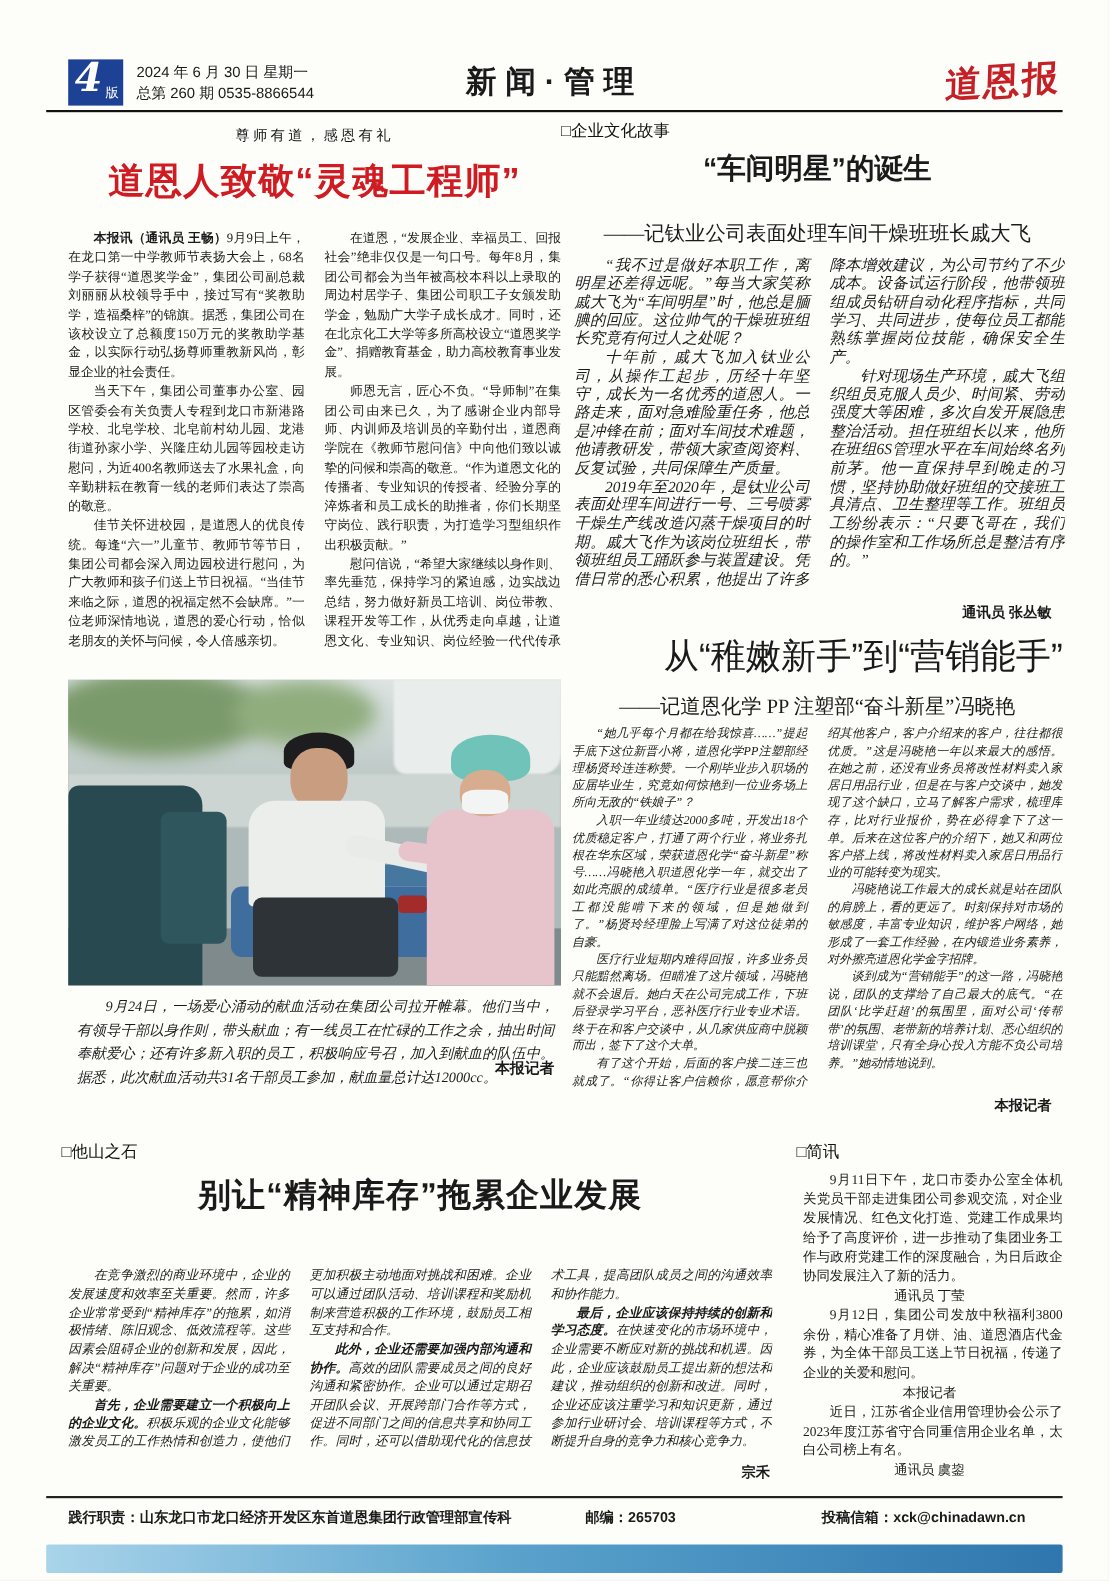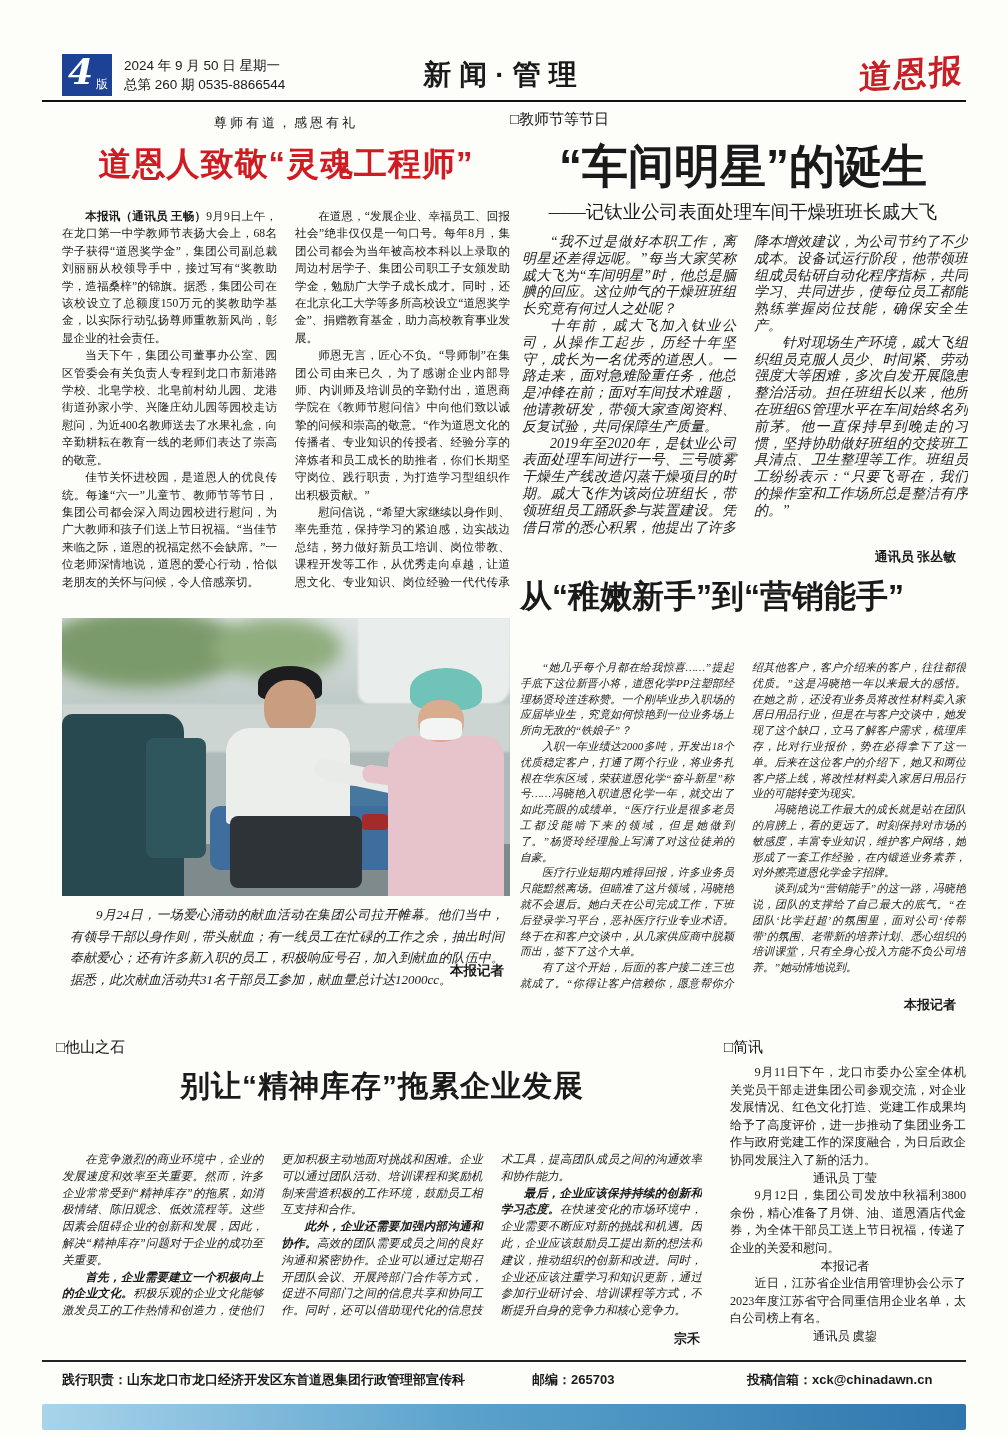--- a/index.html
+++ b/index.html
@@ -49,26 +49,26 @@
   .ph-donor-legs{left:168px;top:198px;width:132px;height:72px;background:#2e3338;border-radius:8px;}
   .ph-nurse-cap{left:348px;top:50px;width:72px;height:42px;background:#6fc3b8;border-radius:50% 50% 30% 30%;}
   .ph-nurse-face{left:356px;top:82px;width:46px;height:42px;background:#d8ac8e;border-radius:45%;}
   .ph-nurse-mask{left:358px;top:100px;width:42px;height:22px;background:#f3f5f4;border-radius:30%;}
   .ph-nurse-body{left:326px;top:118px;width:116px;height:160px;background:#e7c4cc;border-radius:26px 20px 0 0;}
   .ph-nurse-arm{left:300px;top:150px;width:64px;height:18px;background:#e7c4cc;border-radius:9px;transform:rotate(8deg);}
   .ph-bloodbag{left:300px;top:196px;width:26px;height:16px;background:#a32b2a;border-radius:4px;}
   
   .caption{position:absolute;left:70px;top:904px;width:434px;font-size:13px;line-height:21.5px;}
   
-  .star-title{position:absolute;left:520px;top:136px;width:446px;text-align:center;font-size:46px;font-weight:bold;
+  .star-title{position:absolute;left:520px;top:136px;width:446px;text-align:center;font-size:26px;font-weight:bold;
               font-family:"Liberation Sans",sans-serif;}
   .star-sub{position:absolute;left:520px;top:199px;width:446px;text-align:center;font-size:18.5px;}
   .star-body{position:absolute;left:522px;top:234px;width:446px;height:312px;overflow:hidden;
              font-size:14px;line-height:16.8px;}
-  .mkt-title{position:absolute;left:520px;top:575px;width:446px;text-align:left;font-size:32px;font-weight:bold;
+  .mkt-title{position:absolute;left:520px;top:575px;width:446px;text-align:right;font-size:32px;font-weight:normal;
              font-family:"Liberation Sans",sans-serif;}
   .mkt-sub{position:absolute;left:520px;top:629px;width:446px;text-align:center;font-size:18.5px;}
   .mkt-body{position:absolute;left:520px;top:660px;width:446px;height:334px;overflow:hidden;
             font-size:11px;line-height:15.8px;}
   
   .inv-title{position:absolute;left:62px;top:1066px;width:640px;text-align:center;font-size:30px;font-weight:bold;
              font-family:"Liberation Sans",sans-serif;letter-spacing:1px;}
   .inv-body{position:absolute;left:62px;top:1126px;width:640px;height:232px;overflow:hidden;
             font-size:11.6px;line-height:16.8px;}
   .inv-body strong{font-weight:bold;}
@@ -89,21 +89,21 @@
 </head>
 <body>
 
 <div class="page">
 
   <div class="pagenum-box">
     <span class="num">4</span>
     <span class="ban">版</span>
   </div>
   <div class="head-date">
-    <div>2024 年 9 月 50 日 星期一</div>
+    <div>2024 年 6 月 30 日 星期一</div>
     <div>总第 260 期 0535-8866544</div>
   </div>
   <div class="head-center">新闻·管理</div>
   <div class="masthead">道恩报</div>
   <div class="head-rule"></div>
 
   <div class="kicker">尊师有道，感恩有礼</div>
   <div class="title-red">道恩人致敬“灵魂工程师”</div>
   <div class="t-body cols2">
       <p><strong>本报讯（通讯员 王畅）</strong>9月9日上午，在龙口第一中学教师节表扬大会上，68名学子获得“道恩奖学金”，集团公司副总裁刘丽丽从校领导手中，接过写有“奖教助学，造福桑梓”的锦旗。据悉，集团公司在该校设立了总额度150万元的奖教助学基金，以实际行动弘扬尊师重教新风尚，彰显企业的社会责任。</p>
@@ -135,33 +135,34 @@
     <div class="ph-nurse-cap"></div>
     <div class="ph-nurse-face"></div>
     <div class="ph-nurse-mask"></div>
     <div class="ph-bloodbag"></div>
   </div>
   <div class="caption kai">
     <p>9月24日，一场爱心涌动的献血活动在集团公司拉开帷幕。他们当中，有领导干部以身作则，带头献血；有一线员工在忙碌的工作之余，抽出时间奉献爱心；还有许多新入职的员工，积极响应号召，加入到献血的队伍中。据悉，此次献血活动共31名干部员工参加，献血量总计达12000cc。</p>
   </div>
   <div class="byline" style="left:380px;top:962px;width:124px;font-size:13.5px;">本报记者</div>
 
-  <div class="sec-label" style="left:510px;top:110px;">□教师节等节日</div>
+  <div class="sec-label" style="left:510px;top:110px;">□企业文化故事</div>
   <div class="star-title">“车间明星”的诞生</div>
   <div class="star-sub">——记钛业公司表面处理车间干燥班班长戚大飞</div>
   <div class="star-body cols2 kai">
       <p>“我不过是做好本职工作，离明星还差得远呢。”每当大家笑称戚大飞为“车间明星”时，他总是腼腆的回应。这位帅气的干燥班班组长究竟有何过人之处呢？</p>
       <p>十年前，戚大飞加入钛业公司，从操作工起步，历经十年坚守，成长为一名优秀的道恩人。一路走来，面对急难险重任务，他总是冲锋在前；面对车间技术难题，他请教研发，带领大家查阅资料、反复试验，共同保障生产质量。</p>
       <p>2019年至2020年，是钛业公司表面处理车间进行一号、三号喷雾干燥生产线改造闪蒸干燥项目的时期。戚大飞作为该岗位班组长，带领班组员工踊跃参与装置建设。凭借日常的悉心积累，他提出了许多降本增效建议，为公司节约了不少成本。设备试运行阶段，他带领班组成员钻研自动化程序指标，共同学习、共同进步，使每位员工都能熟练掌握岗位技能，确保安全生产。</p>
       <p>针对现场生产环境，戚大飞组织组员克服人员少、时间紧、劳动强度大等困难，多次自发开展隐患整治活动。担任班组长以来，他所在班组6S管理水平在车间始终名列前茅。他一直保持早到晚走的习惯，坚持协助做好班组的交接班工具清点、卫生整理等工作。班组员工纷纷表示：“只要飞哥在，我们的操作室和工作场所总是整洁有序的。”</p>
       <p>班组是一个集体，集体力量能否充分发挥，关键在于班组长的引导和带领。优秀的班组长方能带出卓越的班组，戚大飞便是这样一位优秀的班组长。在他身上，充分彰显了道恩人的敬业精神、专业水准、胜业能力、创业激情。</p>
     </div>
   <div class="byline" style="left:730px;top:548px;width:226px;padding-right:10px;">通讯员 张丛敏</div>
 
   <div class="mkt-title">从“稚嫩新手”到“营销能手”</div>
+  <div class="mkt-sub">——记道恩化学 PP 注塑部“奋斗新星”冯晓艳</div>
   <div class="mkt-body cols2 kai">
       <p>“她几乎每个月都在给我惊喜……”提起手底下这位新晋小将，道恩化学PP注塑部经理杨贤玲连连称赞。一个刚毕业步入职场的应届毕业生，究竟如何惊艳到一位业务场上所向无敌的“铁娘子”？</p>
       <p>入职一年业绩达2000多吨，开发出18个优质稳定客户，打通了两个行业，将业务扎根在华东区域，荣获道恩化学“奋斗新星”称号……冯晓艳入职道恩化学一年，就交出了如此亮眼的成绩单。“医疗行业是很多老员工都没能啃下来的领域，但是她做到了。”杨贤玲经理脸上写满了对这位徒弟的自豪。</p>
       <p>医疗行业短期内难得回报，许多业务员只能黯然离场。但瞄准了这片领域，冯晓艳就不会退后。她白天在公司完成工作，下班后登录学习平台，恶补医疗行业专业术语。终于在和客户交谈中，从几家供应商中脱颖而出，签下了这个大单。</p>
       <p>有了这个开始，后面的客户接二连三也就成了。“你得让客户信赖你，愿意帮你介绍其他客户，客户介绍来的客户，往往都很优质。”这是冯晓艳一年以来最大的感悟。在她之前，还没有业务员将改性材料卖入家居日用品行业，但是在与客户交谈中，她发现了这个缺口，立马了解客户需求，梳理库存，比对行业报价，势在必得拿下了这一单。后来在这位客户的介绍下，她又和两位客户搭上线，将改性材料卖入家居日用品行业的可能转变为现实。</p>
       <p>冯晓艳说工作最大的成长就是站在团队的肩膀上，看的更远了。时刻保持对市场的敏感度，丰富专业知识，维护客户网络，她形成了一套工作经验，在内锻造业务素养，对外擦亮道恩化学金字招牌。</p>
       <p>谈到成为“营销能手”的这一路，冯晓艳说，团队的支撑给了自己最大的底气。“在团队‘比学赶超’的氛围里，面对公司‘传帮带’的氛围、老带新的培养计划、悉心组织的培训课堂，只有全身心投入方能不负公司培养。”她动情地说到。</p>
     </div>
   <div class="byline" style="left:730px;top:996px;width:226px;padding-right:10px;">本报记者</div>
 

